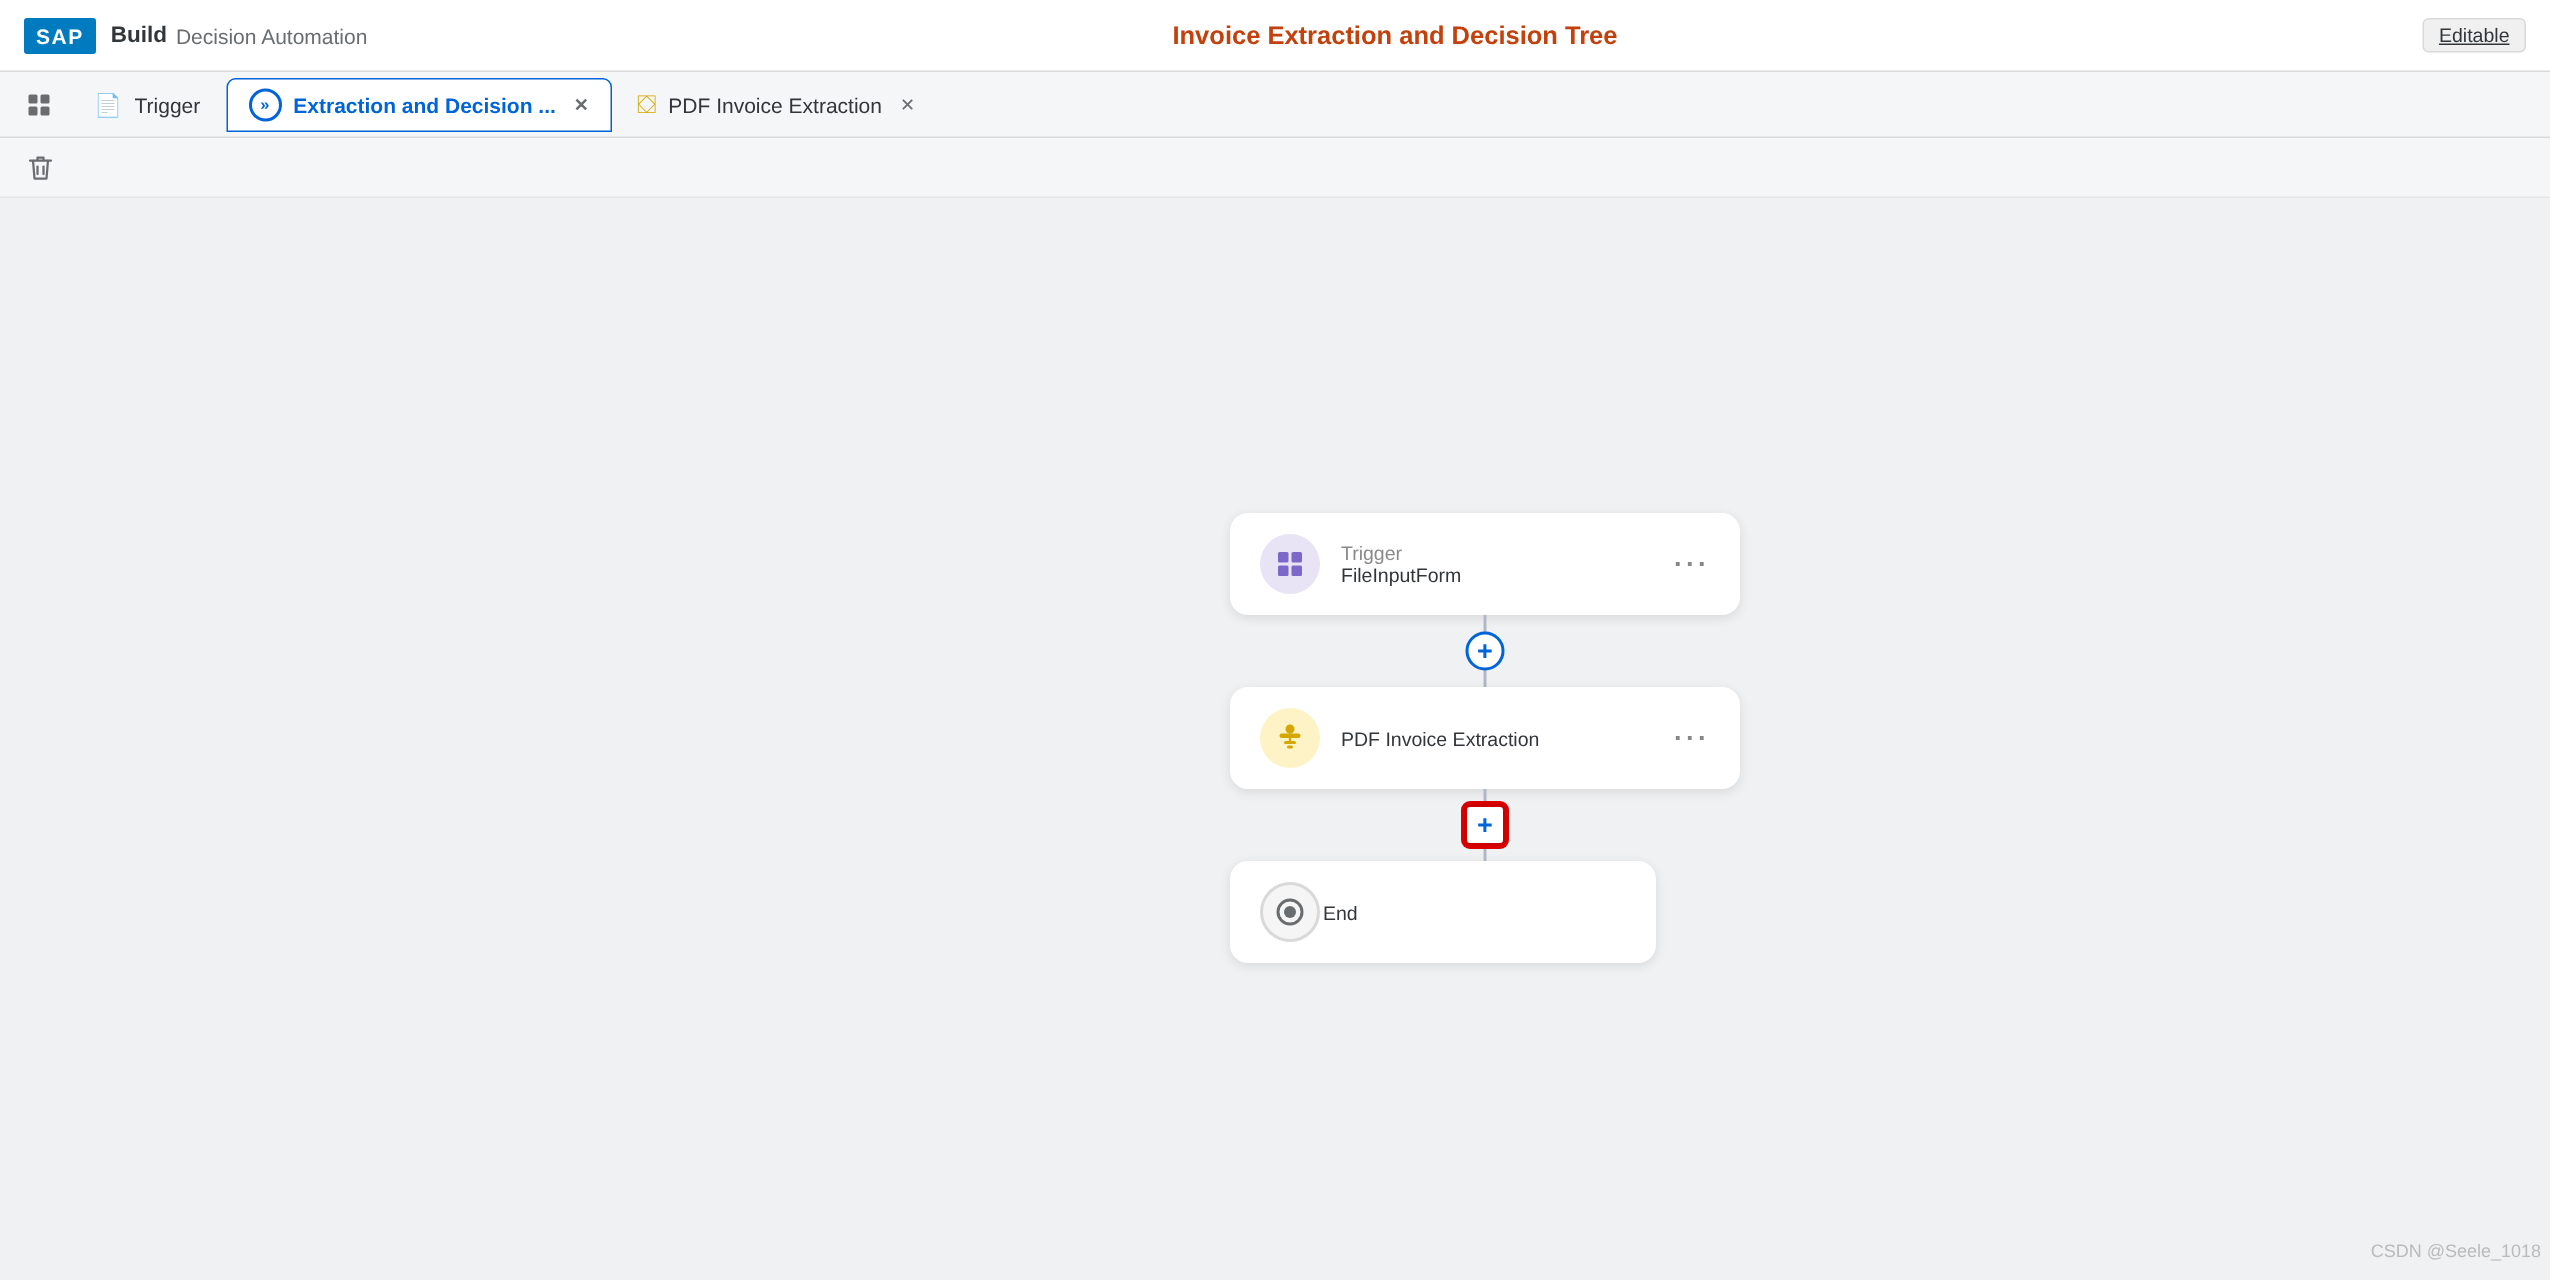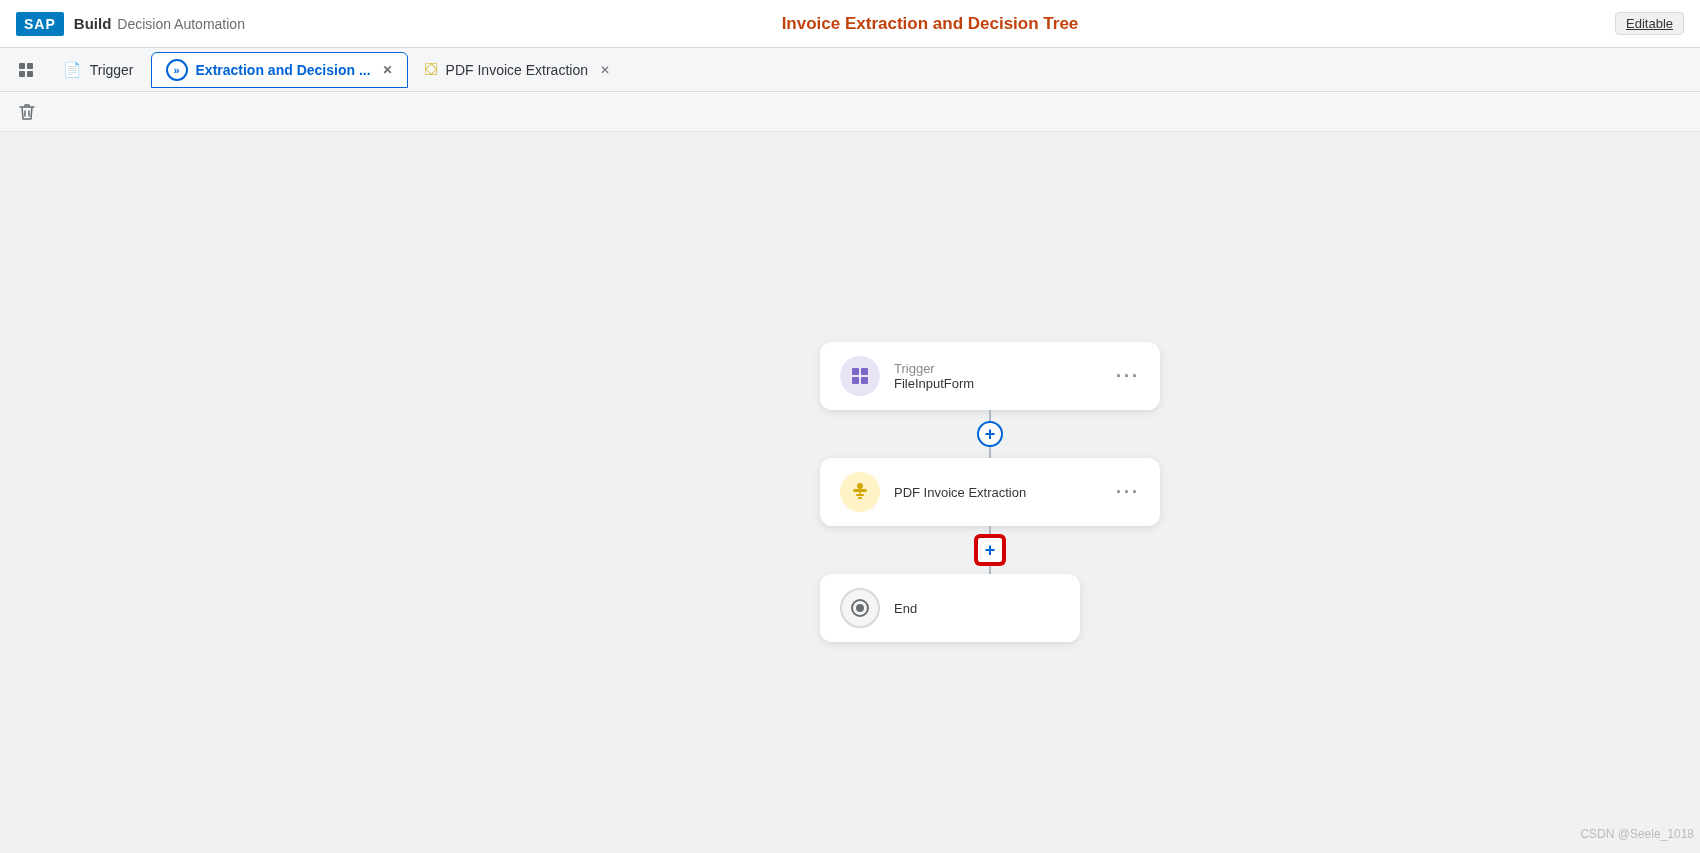--- a/index.html
+++ b/index.html
@@ -230,24 +230,24 @@
       width: 28px;
       height: 28px;
     }
 
     
     .end-card {
       background: #fff;
       border-radius: 12px;
       box-shadow: 0 2px 8px rgba(0,0,0,0.10);
       padding: 14px 20px;
-      width: 260px;
-      display: flex;
-      align-items: center;
-      gap: 14px;
+      width: 284px;
+      display: flex;
+      align-items: center;
+      gap: 2px;
     }
 
     .watermark {
       position: absolute;
       bottom: 12px;
       right: 6px;
       font-size: 12px;
       color: #bbb;
     }
   </style>

